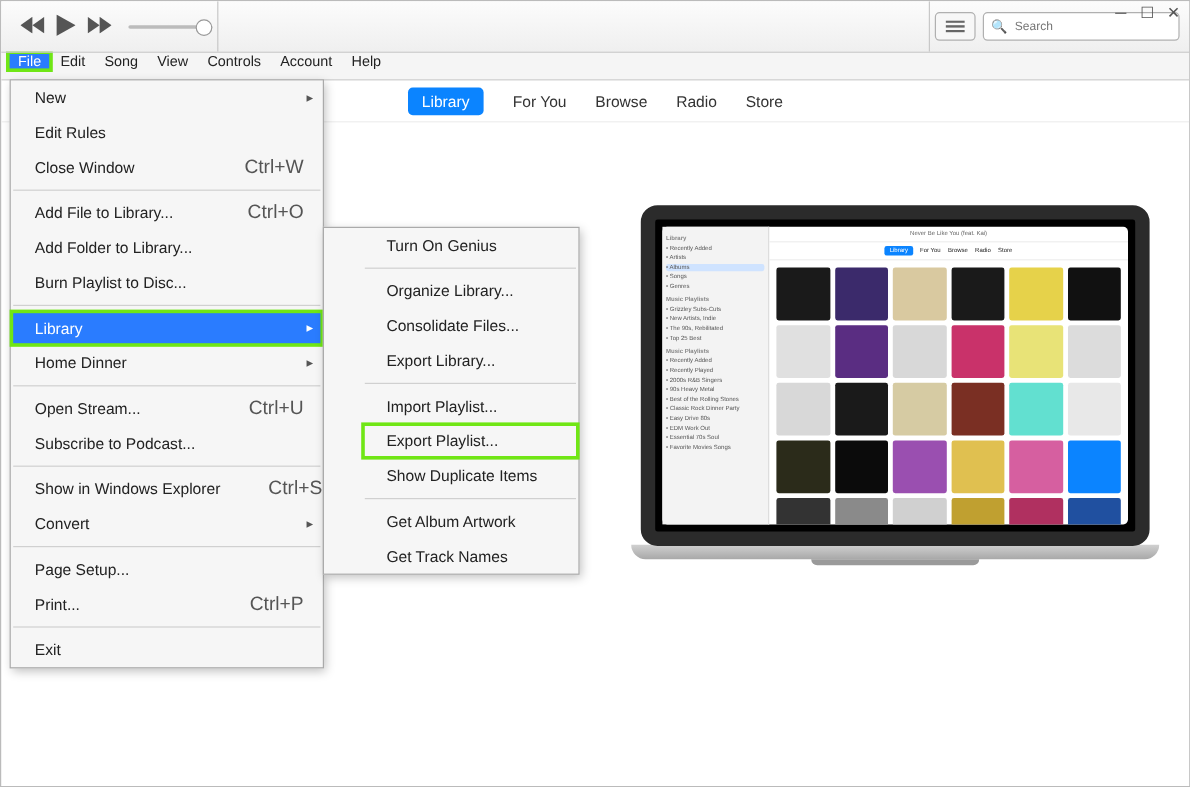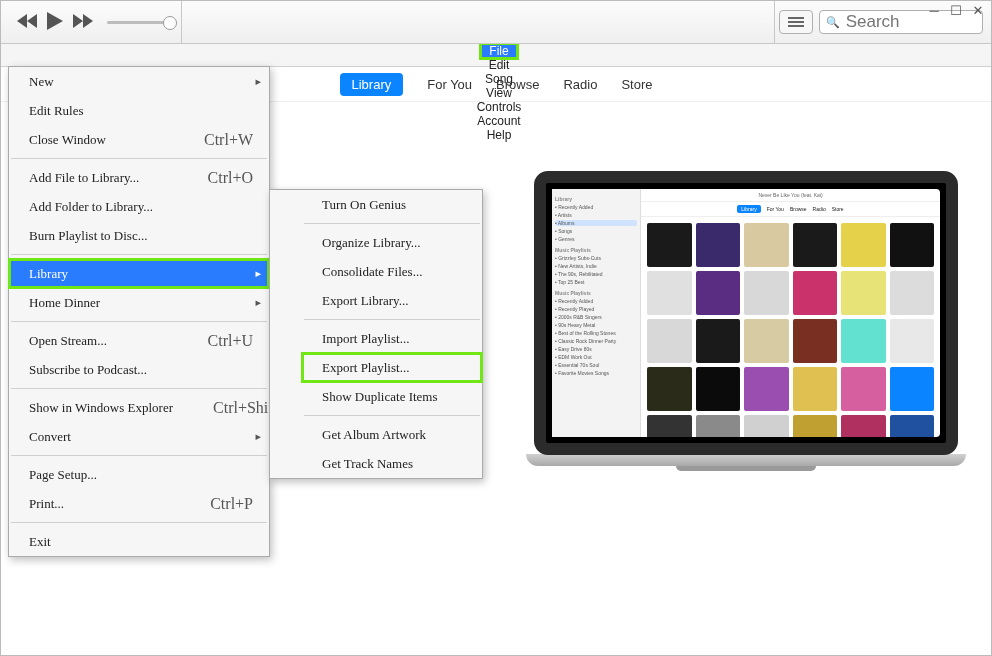--- a/index.html
+++ b/index.html
@@ -8,34 +8,34 @@
   .titlebar{height:42px;background:linear-gradient(#fcfcfc,#efefef);border-bottom:1px solid #c8c8c8;display:flex;align-items:center;position:relative;}
   .play-controls{display:flex;align-items:center;gap:10px;margin-left:16px;}
   .play-controls svg{fill:#555;}
   .vol{display:flex;align-items:center;margin-left:14px;}
   .vol-track{width:70px;height:3px;background:#bcbcbc;border-radius:2px;position:relative;}
   .vol-knob{width:12px;height:12px;background:#fff;border:1px solid #999;border-radius:50%;position:absolute;top:-5px;left:56px;}
   .center-area{flex:1;border-left:1px solid #c8c8c8;border-right:1px solid #c8c8c8;height:100%;display:flex;align-items:center;justify-content:center;margin:0 4px;}
   .right-tools{display:flex;align-items:center;gap:6px;margin-right:8px;}
   .list-btn{width:32px;height:22px;border:1px solid #b0b0b0;border-radius:4px;background:#f7f7f7;display:flex;align-items:center;justify-content:center;}
   .search-box{width:150px;height:22px;border:1px solid #b0b0b0;border-radius:4px;background:#fff;display:flex;align-items:center;padding:0 6px;gap:4px;color:#888;}
-  .search-box input{border:none;outline:none;font-size:17px;width:100%;background:transparent;color:#000000;}
+  .search-box input{border:none;outline:none;font-size:10px;width:100%;background:transparent;color:#000000;}
   .win-controls{position:absolute;top:2px;right:4px;display:flex;gap:4px;}
   .win-controls div{width:18px;height:14px;display:flex;align-items:center;justify-content:center;color:#555;font-size:13px;}
   
-  .menubar{height:22px;background:#f5f5f5;border-bottom:1px solid #d0d0d0;display:flex;align-items:center;padding-left:6px;flex-direction:column;}
+  .menubar{height:22px;background:#f5f5f5;border-bottom:1px solid #d0d0d0;display:flex;align-items:flex-start;padding-left:6px;}
   .menubar .mitem{padding:0 8px;display:flex;align-items:center;cursor:default;}
   .menubar .mitem.active{background:#2a7cff;color:#fff;}
   .hl-file{outline:3px solid #70e615;outline-offset:-1px;}
   
   .navtabs{height:34px;display:flex;align-items:center;justify-content:center;gap:24px;border-bottom:1px solid #eee;}
   .navtabs .tab{font-size:13px;color:#333;cursor:default;}
   .navtabs .tab.active{background:#0b84ff;color:#fff;padding:4px 12px;border-radius:4px;}
   
-  .dropdown{position:absolute;background:#f6f6f6;border:1px solid #aaa;box-shadow:2px 3px 8px rgba(0,0,0,.25);z-index:50;font-size:13px;font-family:Liberation Serif, serif;}
+  .dropdown{position:absolute;background:#f6f6f6;border:1px solid #aaa;box-shadow:2px 3px 8px rgba(0,0,0,.25);z-index:50;font-size:13px;}
   .dropdown .row{display:flex;align-items:center;justify-content:space-between;padding:4px 16px 4px 20px;white-space:nowrap;min-height:21px;}
   .dropdown .row .sc{color:#555;font-size:16px;margin-left:40px;}
   .dropdown .sep{height:1px;background:#d0d0d0;margin:4px 2px;}
   .dropdown .row.sub::after{content:"▸";position:absolute;right:8px;font-size:11px;color:#555;}
   .dropdown .row{position:relative;}
   .dropdown .row.selected{background:#2a7cff;color:#fff;}
   .dropdown .row.selected::after{color:#fff;}
   .hl-green{outline:3px solid #70e615;outline-offset:-2px;}
   .file-menu{top:65px;left:7px;width:260px;}
   .sub-menu{top:188px;left:268px;width:180px;padding-left:32px;}

